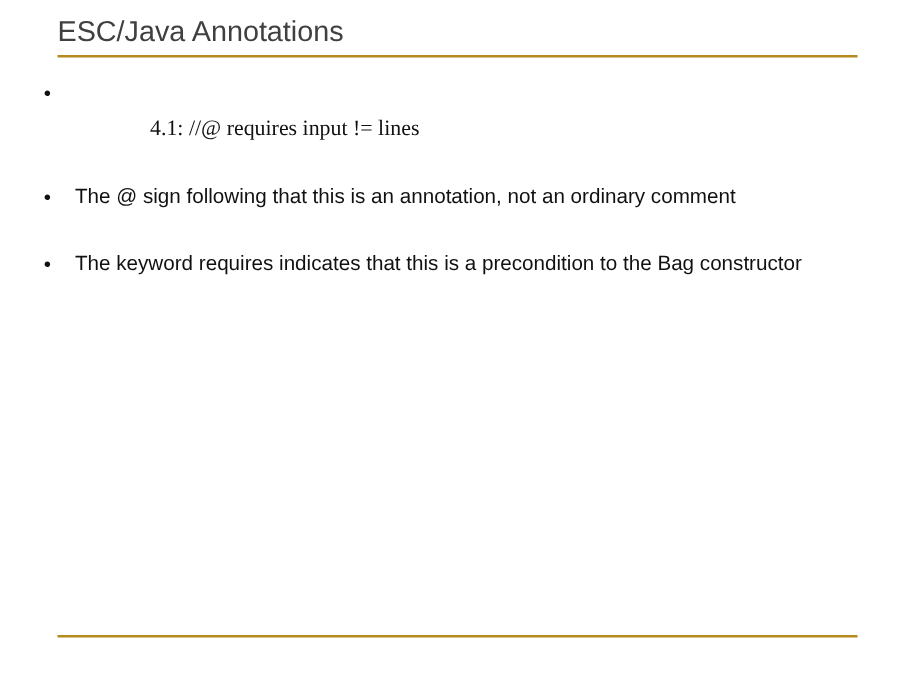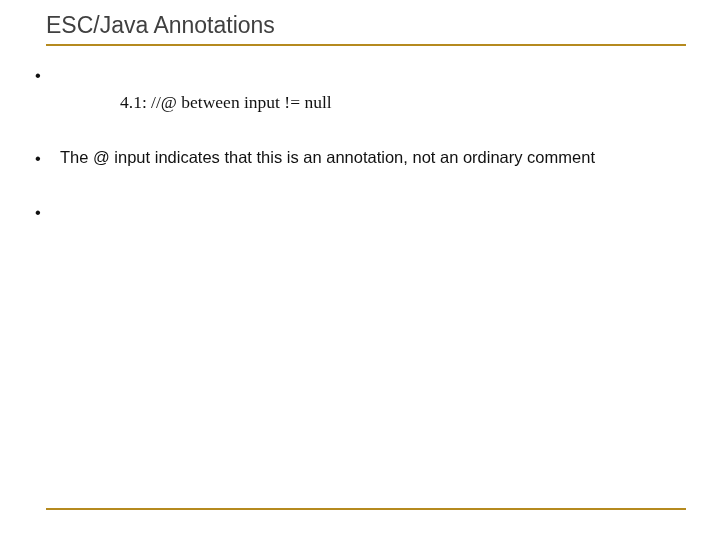--- a/index.html
+++ b/index.html
@@ -67,26 +67,27 @@
 
 <div class="slide">
   <div class="title">ESC/Java Annotations</div>
   <div class="hr-top"></div>
 
   <div class="body">
     <div class="bullet">
       <span class="dot">•</span>
     </div>
 
-    <div class="code-line">4.1: //@ between input != null</div>
+    <div class="code-line">4.1: //@ requires input != lines</div>
 
     <div class="bullet">
       <span class="dot">•</span>
-      <span>The @ input indicates that this is an annotation, not an ordinary comment</span>
+      <span>The @ sign following that this is an annotation, not an ordinary comment</span>
     </div>
 
     <div class="bullet">
       <span class="dot">•</span>
+      <span>The keyword requires indicates that this is a precondition to the Bag constructor</span>
     </div>
   </div>
 
   <div class="hr-bottom"></div>
 </div>
 
 </body></html>

